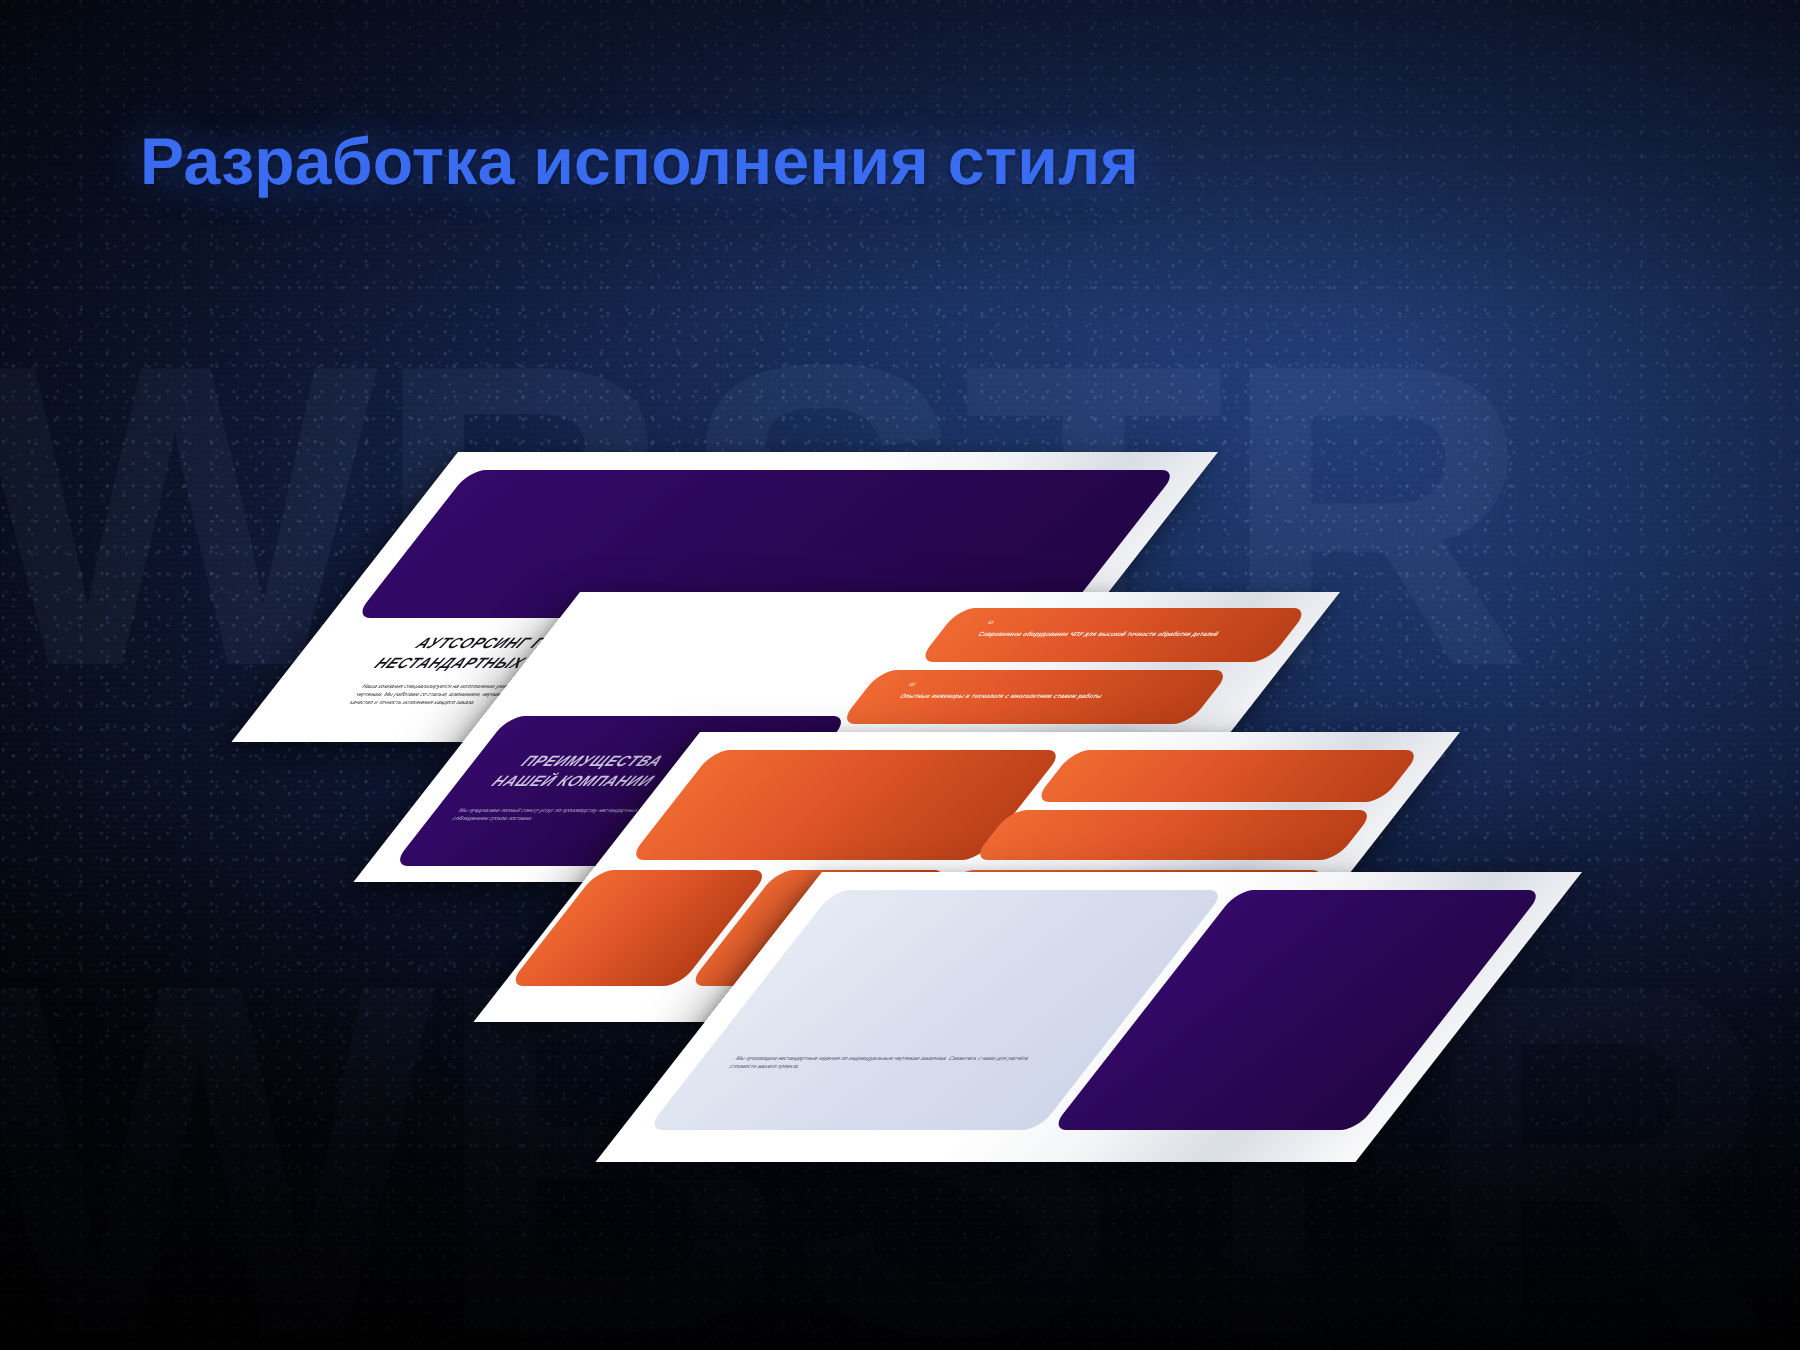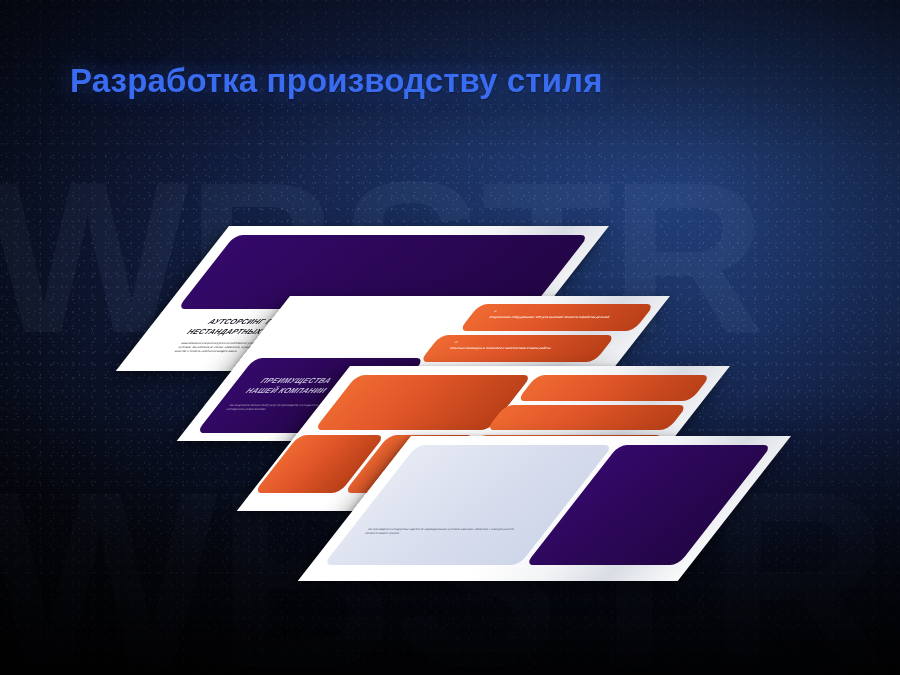--- a/index.html
+++ b/index.html
@@ -180,15 +180,15 @@
 
     <div class="layer sheet" style="left:411px;top:436px;width:380px;height:145px;">
       <div class="panel panel-ice" style="left:13px;top:9px;width:196px;height:120px;"></div>
       <div class="txt micro" style="left:30px;top:92px;width:150px;color:#4a4f63;">Мы производим нестандартные изделия по индивидуальным чертежам заказчика. Свяжитесь с нами для расчёта стоимости вашего проекта.</div>
 
       <div class="panel panel-purple" style="left:215px;top:9px;width:153px;height:120px;"></div>
     </div>
 
   </div>
 
-  <div id="title">Разработка производству стиля</div>
+  <div id="title">Разработка исполнения стиля</div>
 
 </div>
 
 </body></html>

